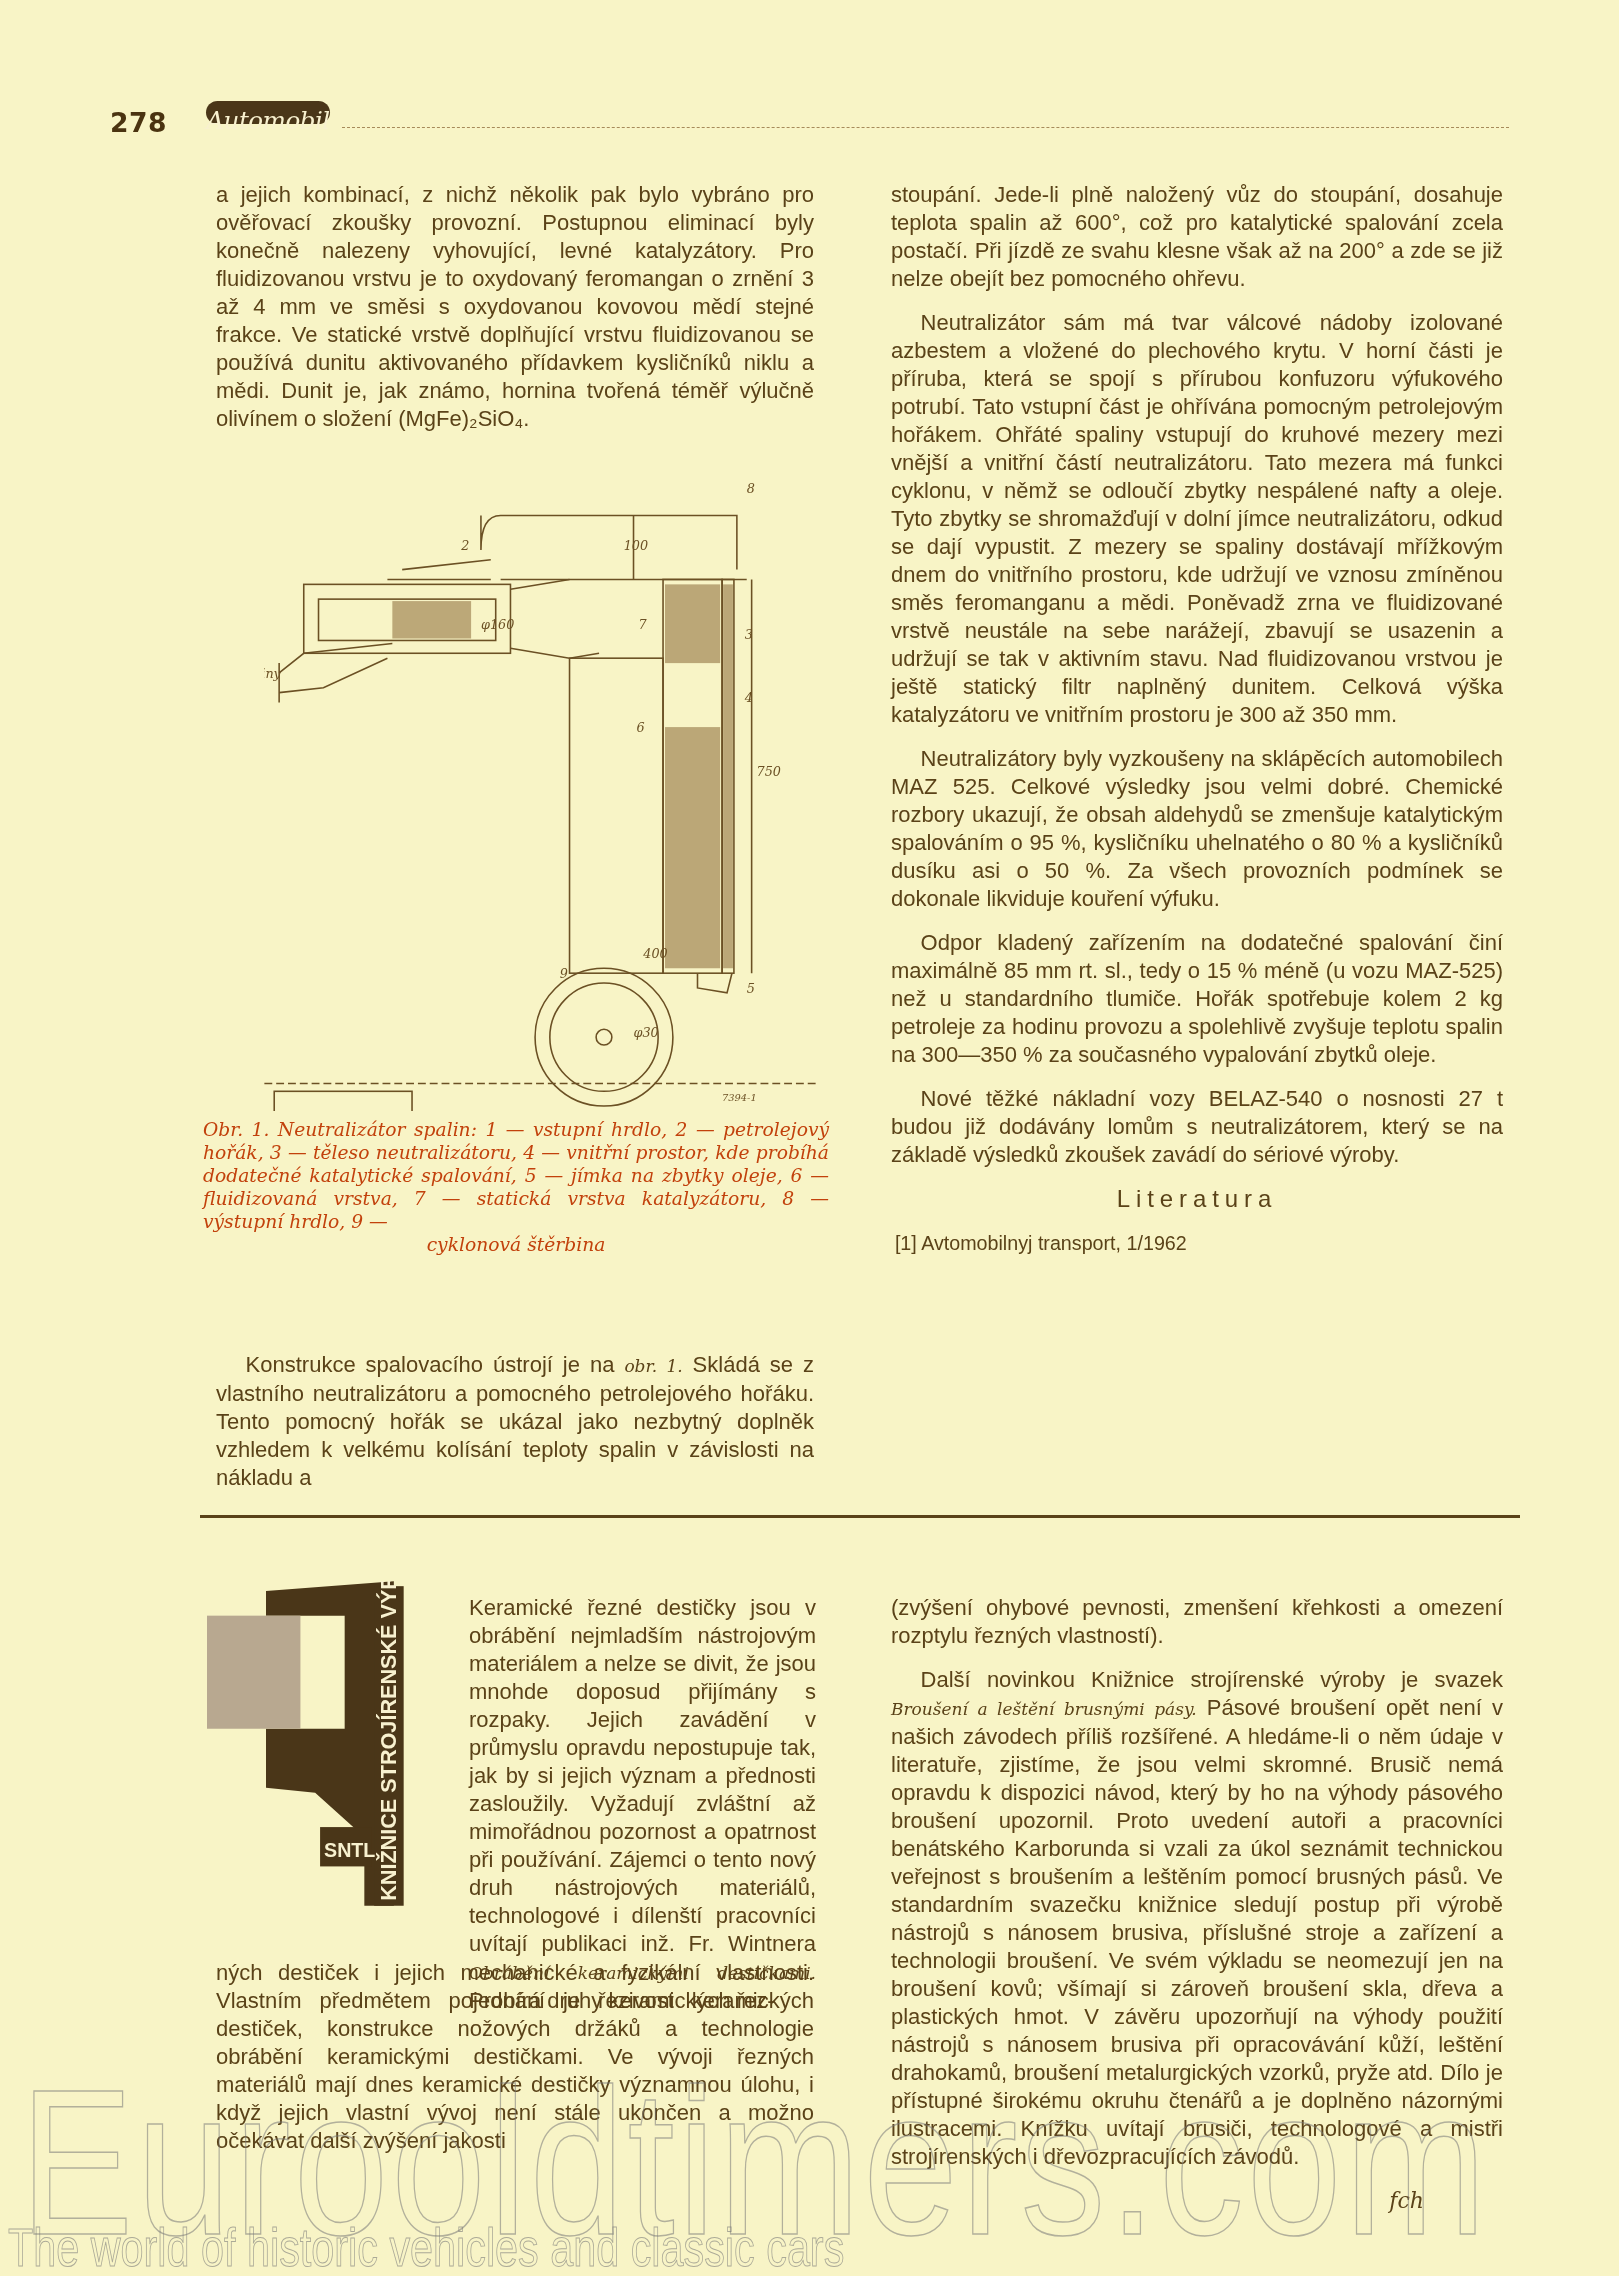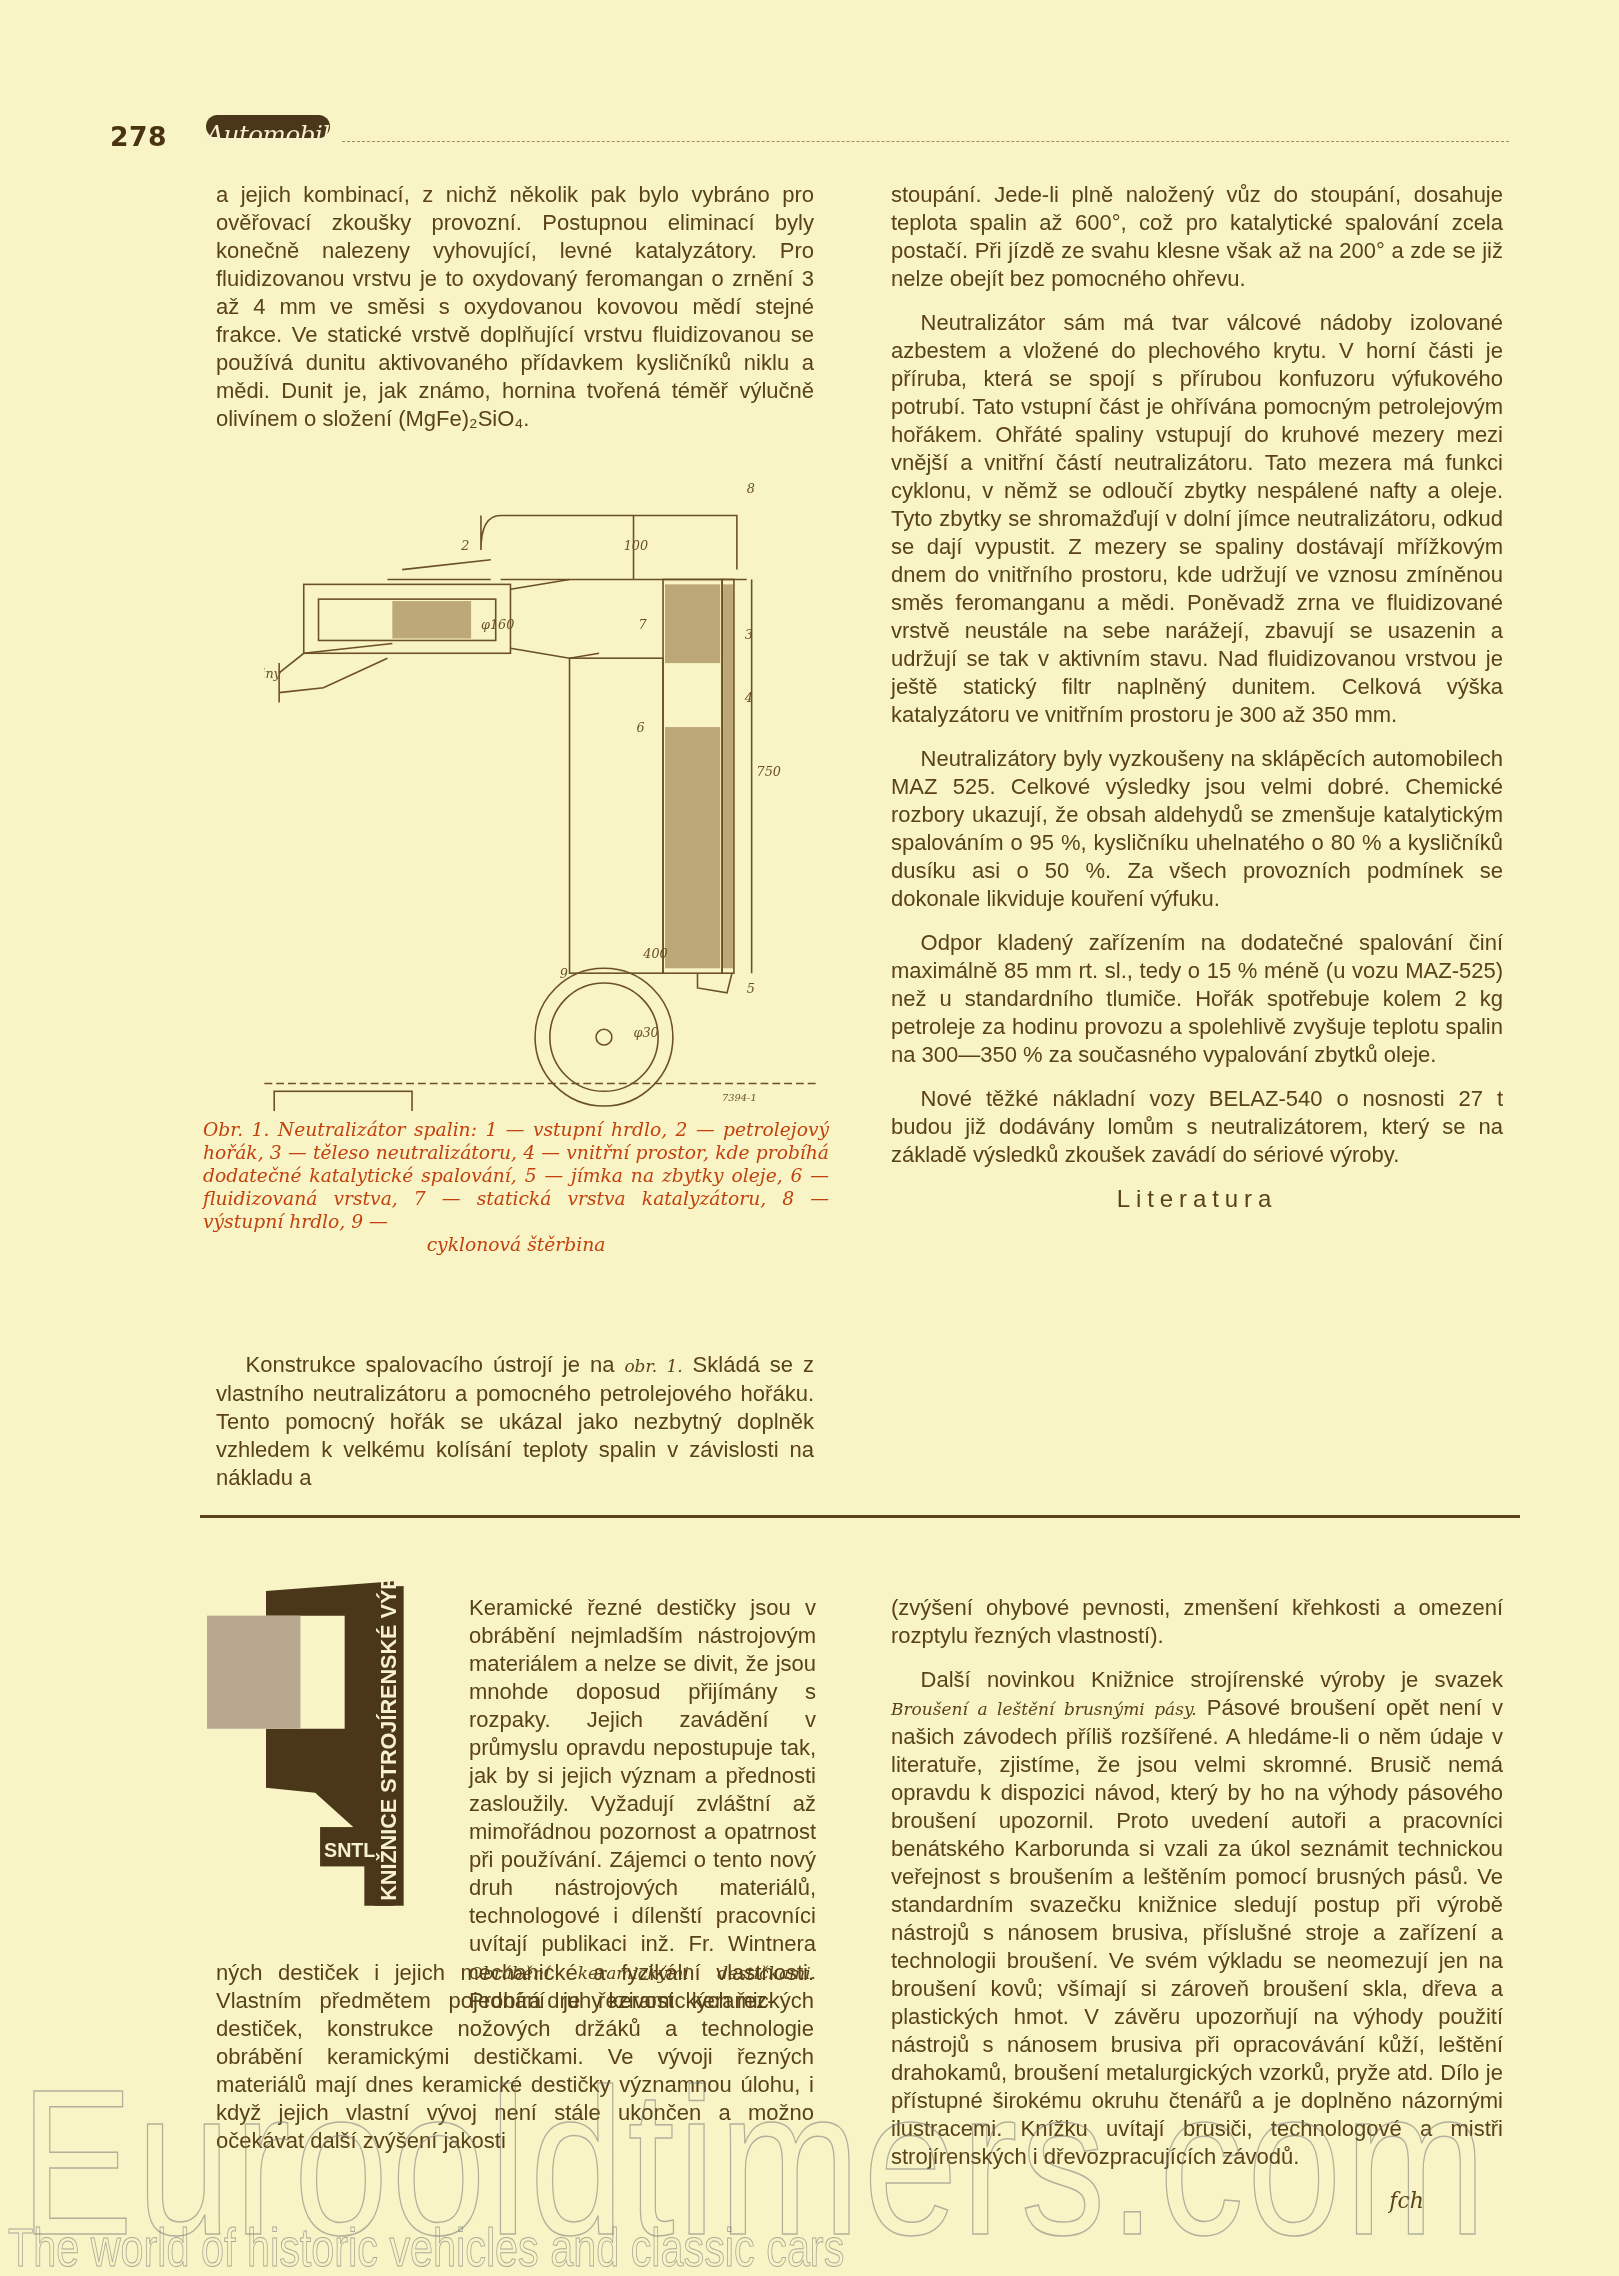--- a/index.html
+++ b/index.html
@@ -3,21 +3,21 @@
 <meta charset="utf-8">
 <style>
   html, body { margin: 0; padding: 0; }
   body {
     width: 1619px; height: 2277px; overflow: hidden; position: relative;
     background: #f8f4c6;
     color: #5a4218;
     font-family: "Liberation Sans", "DejaVu Sans", sans-serif;
   }
   .page { position: absolute; inset: 0; }
-  .header { position: absolute; left: 110px; top: 99px; width: 1399px; height: 49px; margin-top: 14px; }
+  .header { position: absolute; left: 110px; top: 99px; width: 1399px; height: 49px; }
   .page-number { position: absolute; left: 0; top: 7.9px; font-family: "DejaVu Sans", sans-serif; font-weight: bold; font-size: 26.6px; color: #4a3310; letter-spacing: 0.5px; }
   .logo { position: absolute; left: 96px; top: 2px; width: 124px; height: 23px; background: #4a3618; border-radius: 19.7px; color: #f8f1cf; font-family: "DejaVu Serif", serif; font-style: italic; font-size: 24.6px; line-height: 39px; text-align: center; letter-spacing: -0.5px; }
   .header-rule { position: absolute; left: 232px; right: 0; top: 27.6px; border-top: 1.5px dashed #a68a5a; }
 
   .col { position: absolute; font-size: 22px; line-height: 28px; text-align: justify; color: #5a4218; }
   .col p { margin: 16px; }
   .col p.indent { text-indent: 29.6px; }
   .col p.gap { margin-top: 11.8px; }
   .col-left-top { left: 200px; top: 165px; width: 630px; }
   .col-right-top { left: 875px; top: 165px; width: 644px; }
@@ -119,20 +119,21 @@
     <p class="indent"><span>Konstrukce spalovacího ústrojí je na </span><span class="ital">obr. 1.</span><span> Skládá se z vlastního neutralizátoru a pomocného petrolejového hořáku. Tento pomocný hořák se ukázal jako nezbytný doplněk vzhledem k velkému kolísání teploty spalin v závislosti na nákladu a</span></p>
   </div>
 
   <div class="col col-right-top">
     <p>stoupání. Jede-li plně naložený vůz do stoupání, dosahuje teplota spalin až 600°, což pro katalytické spalování zcela postačí. Při jízdě ze svahu klesne však až na 200° a zde se již nelze obejít bez pomocného ohřevu.</p>
     <p class="indent gap">Neutralizátor sám má tvar válcové nádoby izolované azbestem a vložené do plechového krytu. V horní části je příruba, která se spojí s přírubou konfuzoru výfukového potrubí. Tato vstupní část je ohřívána pomocným petrolejovým hořákem. Ohřáté spaliny vstupují do kruhové mezery mezi vnější a vnitřní částí neutralizátoru. Tato mezera má funkci cyklonu, v němž se odloučí zbytky nespálené nafty a oleje. Tyto zbytky se shromažďují v dolní jímce neutralizátoru, odkud se dají vypustit. Z mezery se spaliny dostávají mřížkovým dnem do vnitřního prostoru, kde udržují ve vznosu zmíněnou směs feromanganu a mědi. Poněvadž zrna ve fluidizované vrstvě neustále na sebe narážejí, zbavují se usazenin a udržují se tak v aktivním stavu. Nad fluidizovanou vrstvou je ještě statický filtr naplněný dunitem. Celková výška katalyzátoru ve vnitřním prostoru je 300 až 350 mm.</p>
     <p class="indent gap">Neutralizátory byly vyzkoušeny na sklápěcích automobilech MAZ 525. Celkové výsledky jsou velmi dobré. Chemické rozbory ukazují, že obsah aldehydů se zmenšuje katalytickým spalováním o 95 %, kysličníku uhelnatého o 80 % a kysličníků dusíku asi o 50 %. Za všech provozních podmínek se dokonale likviduje kouření výfuku.</p>
     <p class="indent gap">Odpor kladený zařízením na dodatečné spalování činí maximálně 85 mm rt. sl., tedy o 15 % méně (u vozu MAZ-525) než u standardního tlumiče. Hořák spotřebuje kolem 2 kg petroleje za hodinu provozu a spolehlivě zvyšuje teplotu spalin na 300—350 % za současného vypalování zbytků oleje.</p>
     <p class="indent gap">Nové těžké nákladní vozy BELAZ-540 o nosnosti 27 t budou již dodávány lomům s neutralizátorem, který se na základě výsledků zkoušek zavádí do sériové výroby.</p>
     <p class="literatura-head">Literatura</p>
+    <p class="ref">[1] Avtomobilnyj transport, 1/1962</p>
   </div>
 
   <div class="divider"></div>
 
   <div class="ad">
     <svg width="236" height="325" viewBox="0 0 240 330">
       <path d="M60 10 L190 0 L190 330 L160 330 L160 260 L110 215 L60 210 L60 150 L140 150 L140 35 L60 35 Z" fill="#4a3618"></path>
       <rect x="0" y="35" width="95" height="115" fill="#b8a890"></rect>
       <rect x="170" y="5" width="30" height="325" fill="#4a3618"></rect>
       <text x="0" y="0" transform="translate(192 325) rotate(-90)" font-family="Liberation Sans, sans-serif" font-weight="bold" font-size="22" fill="#f8f1cf">KNIŽNICE STROJÍRENSKÉ VÝROBY</text>

